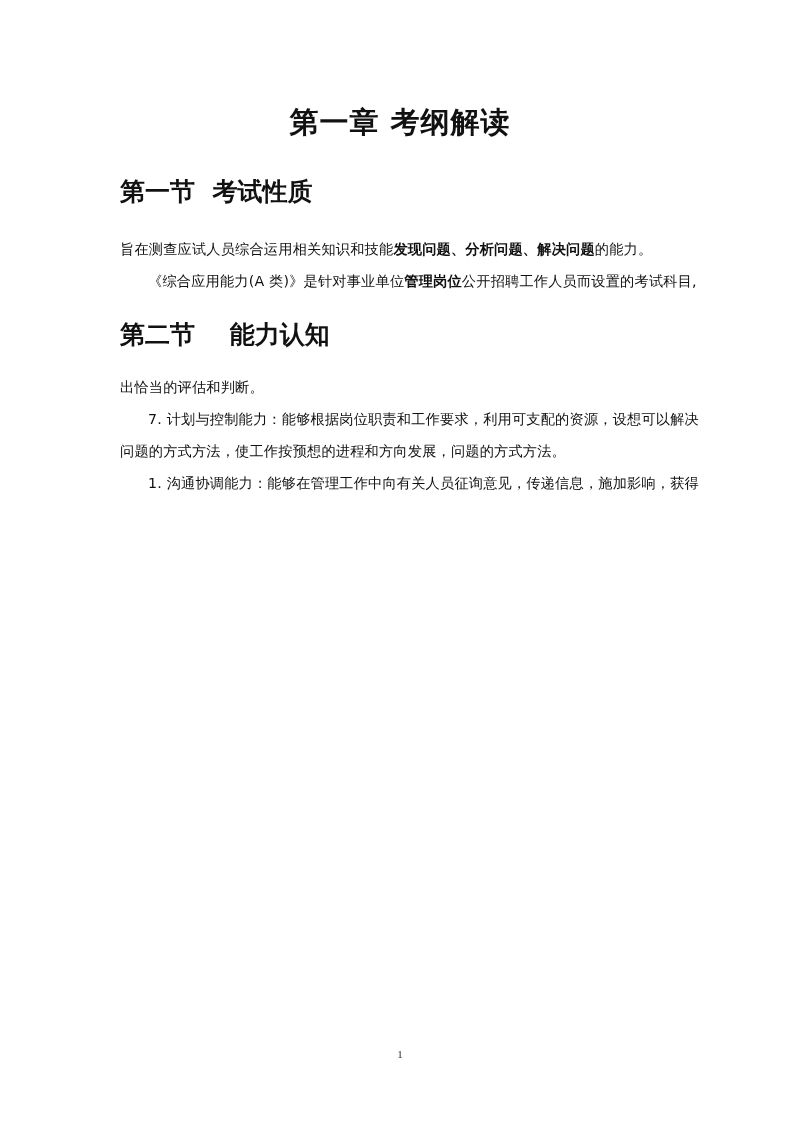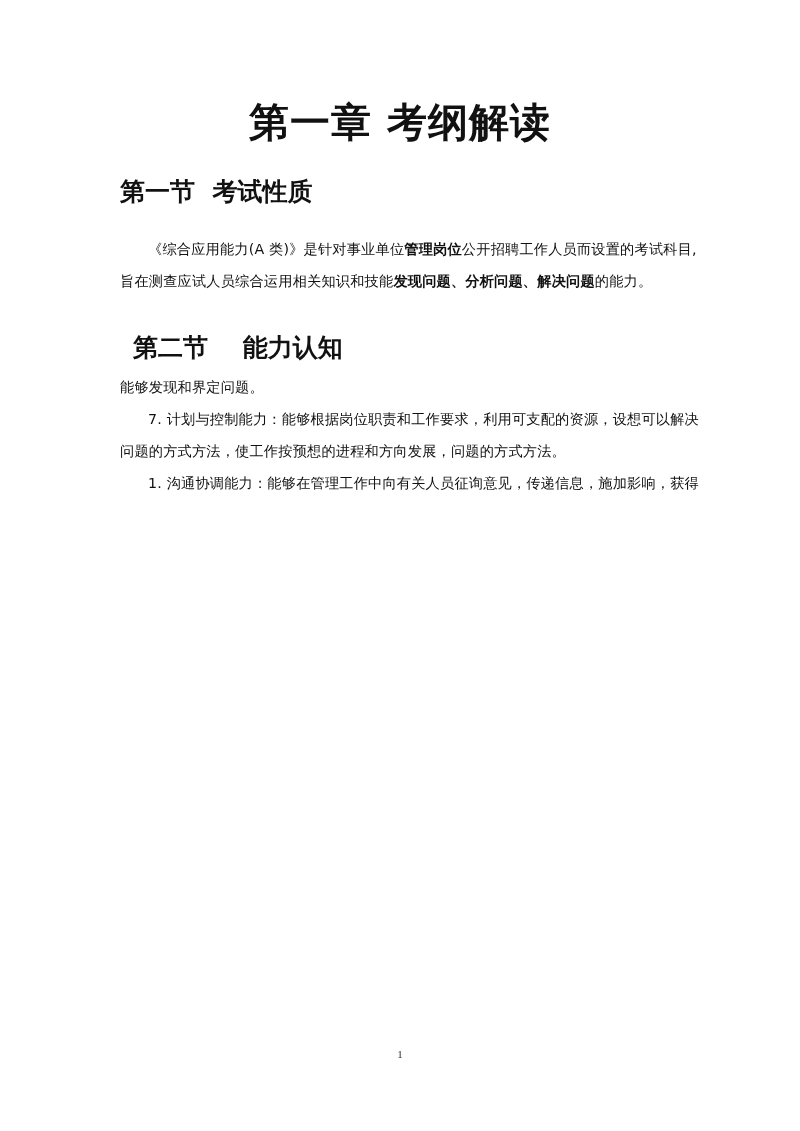--- a/index.html
+++ b/index.html
@@ -19,21 +19,21 @@
       position: absolute;
       left: 0; top: 0;
       width: 800px; height: 1131px;
     }
     .chapter-title {
       position: absolute;
       top: 102px;
       left: 0;
       width: 800px;
       text-align: center;
-      font-size: 40px;
+      font-size: 29px;
       font-weight: bold;
       letter-spacing: 1px;
       line-height: 40px;
     }
     .section-title {
       position: absolute;
       left: 120px;
       font-size: 25px;
       font-weight: bold;
       line-height: 28px;
@@ -72,29 +72,29 @@
 </head>
 <body>
 
 <div class="page">
 
   <h1 class="chapter-title" style="margin:0;">第一章  考纲解读</h1>
 
   <h2 class="section-title s1" style="margin:0;">第一节  考试性质</h2>
 
   <div class="para p-intro">
+    <span class="line"><span>旨在测查应试人员综合运用相关知识和技能</span><span class="b">发现问题、分析问题、解决问题</span><span>的能力。</span></span>
     <span class="line indent"><span>《综合应用能力(A 类)》是针对事业单位</span><span class="b">管理岗位</span><span>公开招聘工作人员而设置的考试科目,</span></span>
-    <span class="line"><span>旨在测查应试人员综合运用相关知识和技能</span><span class="b">发现问题、分析问题、解决问题</span><span>的能力。</span></span>
   </div>
 
-  <h2 class="section-title s2" style="margin:13px;">第二节    能力认知</h2>
+  <h2 class="section-title s2" style="margin:0;">第二节    能力认知</h2>
 
   <div class="para p-list">
     <div>
-      <span class="line">能够发现和界定问题。</span>
+      <span class="line">出恰当的评估和判断。</span>
     </div>
     <div>
       <span class="line indent">7. 计划与控制能力：能够根据岗位职责和工作要求，利用可支配的资源，设想可以解决</span>
       <span class="line">问题的方式方法，使工作按预想的进程和方向发展，问题的方式方法。</span>
     </div>
     <div>
       <span class="line indent">1. 沟通协调能力：能够在管理工作中向有关人员征询意见，传递信息，施加影响，获得</span>
     </div>
   </div>
 

